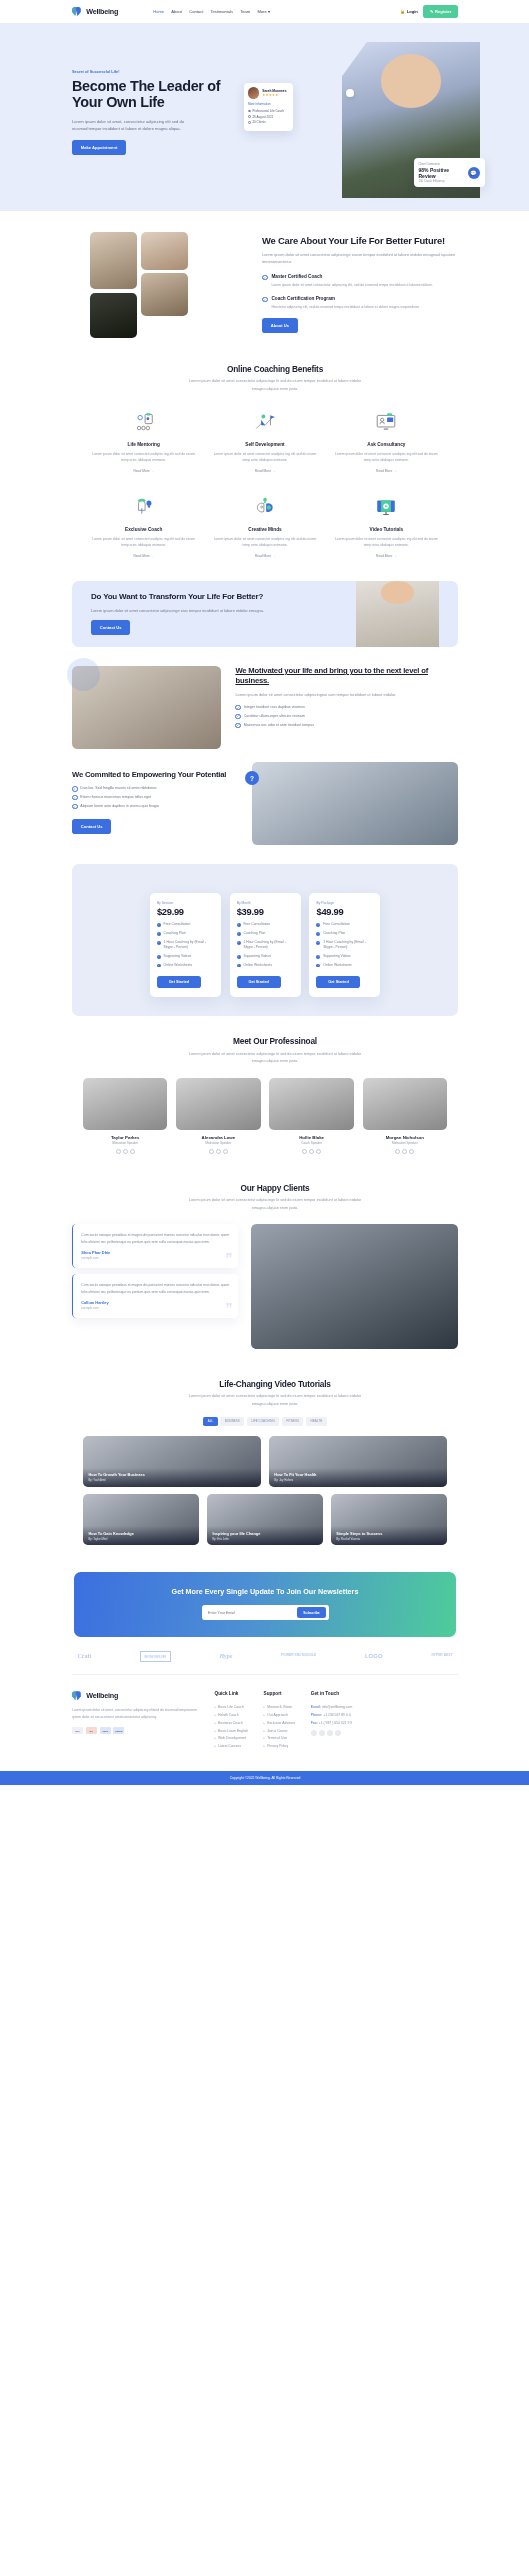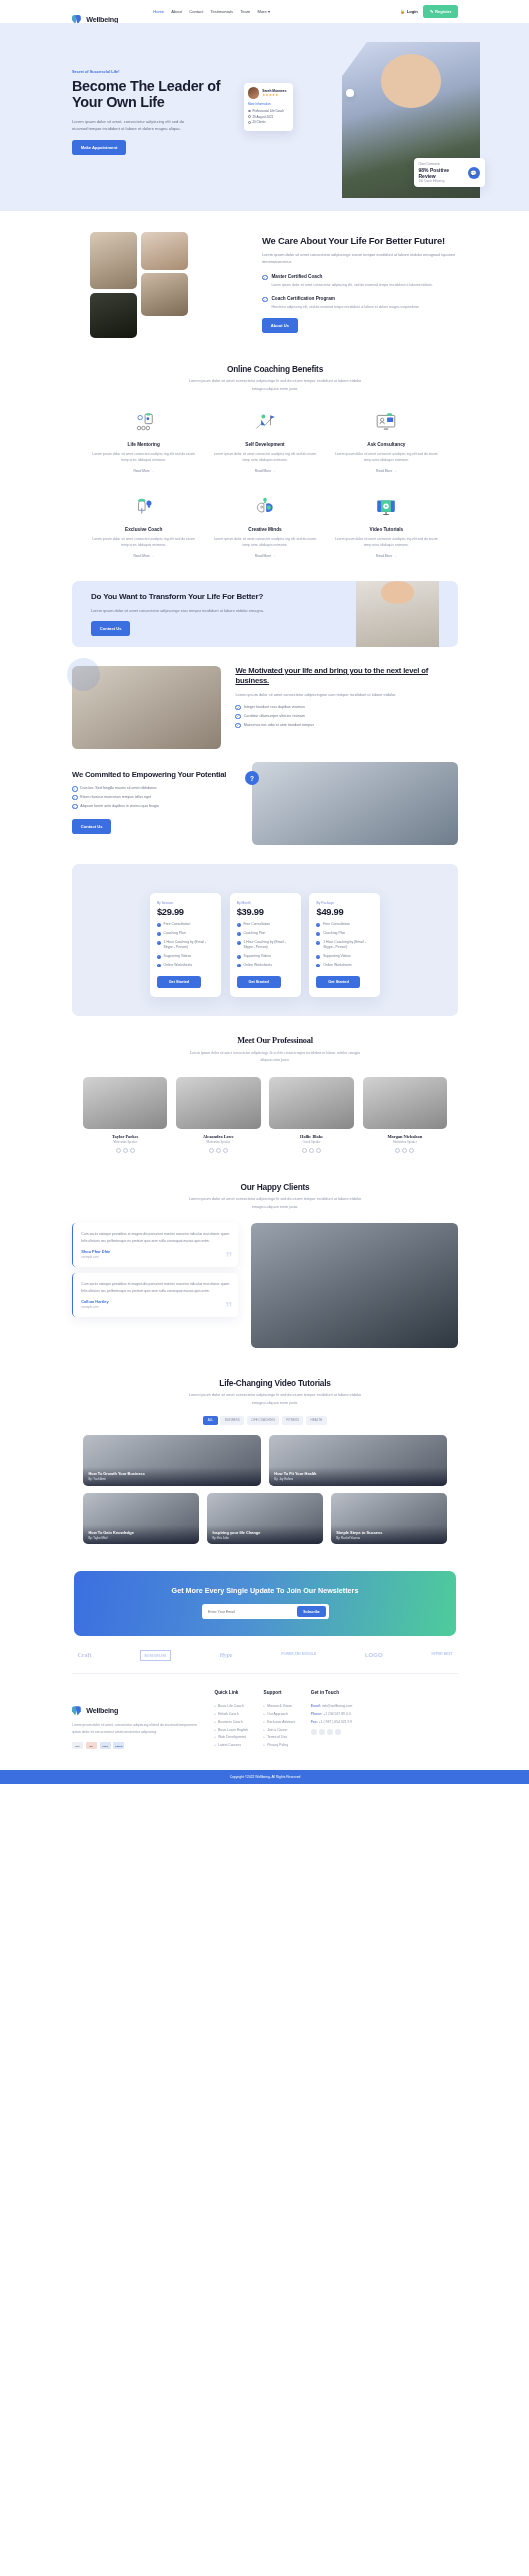--- a/index.html
+++ b/index.html
@@ -2,21 +2,21 @@
 <html style="font-size:8.8px"><head>
 <meta charset="utf-8">
 <style>
   * { margin:0; padding:0; box-sizing:border-box; }
   body {
     width:530px; font-family:"Liberation Sans", sans-serif;
     background:#ffffff; color:#2b2d42; -webkit-font-smoothing:antialiased;
   }
   
   .header { height:23px; background:#fff; display:flex; align-items:center; padding:0 72px; }
-  .logo { display:flex; gap:2.2px;margin-top:16px; }
+  .logo { display:flex; gap:2.2px; }
   .logo-mark { width:12px; height:9.4px; position:relative; }
   .logo-mark span { position:absolute; width:5.5px; height:9.4px; border-radius:2.8px 2.8px 3.3px 3.3px; }
   .logo-mark .l1 { left:0; background:#4aa3c7; clip-path:polygon(0 0,100% 0,60% 100%,0 55%); }
   .logo-mark .l2 { left:3.3px; background:#3b6fe0; clip-path:polygon(0 0,100% 0,100% 55%,40% 100%); }
   .logo-text { font-size:7.2px; font-weight:700; letter-spacing:-0.2px; color:#1b1d30; }
   .nav { display:flex; gap:7.2px; margin-left:35px; }
   .nav a { font-size:4.1px; color:#44485c; text-decoration:none; font-weight:500; }
   .nav a.active { color:#3b6fe0; }
   .hdr-right { margin-left:auto; display:flex; align-items:center; gap:5.5px; }
   .login { font-size:4.1px; color:#1b1d30; font-weight:600; display:flex; align-items:center; gap:1.1px; }
@@ -83,21 +83,21 @@
   .center { text-align:center;margin-left:20px; }
   .h2c { font-size:8.3px; font-weight:800; letter-spacing:-0.2px; color:#1b1d30; }
   .sub-c { font-size:3.8px; line-height:2; color:#9297ab; margin:4.4px auto 0; width:182px; }
   .bgrid { width:364px; margin:14.4px auto 0; display:grid; grid-template-columns:repeat(3,1fr); row-gap:19px; }
   .bcard { text-align:center; padding:0 7.7px; }
   .bicon { height:29px; display:flex; align-items:center; justify-content:center; margin-bottom:5px; }
   .bcard h3 { font-size:4.7px; font-weight:700; color:#1b1d30; }
   .bcard p { font-size:3.4px; line-height:1.95; color:#9297ab; margin-top:3.9px; }
   .rm { font-size:3.3px; color:#7f8499; margin-top:5px; display:inline-block; }
   
-  .cta { width:386px; margin:5.5px auto 0; background:#e3eafb; border-radius:6.6px; display:flex; align-items:center; padding:11px 19px; position:relative; overflow:hidden; min-height:66px; }
+  .cta { width:386px; margin:5.5px auto 0; background:#e3eafb; border-radius:6.6px; display:flex; padding:11px 19px; position:relative; overflow:hidden; min-height:66px; }
   .cta-l { width:182px; z-index:2; }
   .cta h2 { font-size:8px; line-height:1.3; font-weight:800; color:#1b1d30; letter-spacing:-0.2px; }
   .cta p { font-size:3.9px; line-height:1.9; color:#757a90; margin:4.4px 0 6px; }
   .cta-img { position:absolute; right:19px; bottom:0; width:83px; height:75px; background:linear-gradient(170deg,#e8e4df,#b9b2a6); border-radius:3.3px 3.3px 0 0; }
   .cta-img::after{ content:""; position:absolute; left:30%; top:12%; width:40%; height:30%; border-radius:50%; background:#e9c2a2; }
   
   .motivate { padding:19px 0 0; }
   .mv { width:386px; margin:0 auto; display:flex; gap:14.4px; align-items:flex-start; }
   .mv-img { width:149px; height:83px; border-radius:5.5px; background:linear-gradient(150deg,#d7cfc4,#8d8173); position:relative; }
   .mv-img::before{ content:""; position:absolute; left:-5.5px; top:-7.7px; width:33px; height:33px; border-radius:50%; background:#3b6fe0; opacity:.14; }
@@ -113,21 +113,21 @@
   
   .pricing { width:386px; margin:19px auto 0; background:#e7ecf8; border-radius:6.6px; padding:16.6px 0 19px; position:relative; overflow:hidden; }
   .pcards { display:flex; gap:8.8px; justify-content:center; margin-top:12px; }
   .pcard { width:71px; background:#fff; border-radius:5px; padding:7.7px 7.2px 8.8px; box-shadow:0 4.4px 14.4px rgba(40,55,110,.09); }
   .p-label { font-size:3.3px; color:#7b90d6; }
   .p-price { font-size:9.4px; font-weight:800; color:#15172b; letter-spacing:-0.3px; margin:1.1px 0 5.5px; }
   .p-feat { font-size:3.4px; color:#7b8095; display:flex; gap:2.8px; align-items:flex-start; margin-bottom:3.3px; line-height:1.6; }
   .p-dot { width:3.9px; height:3.9px; border-radius:50%; background:#3b6fe0; color:#fff; font-size:2.5px; display:flex; align-items:center; justify-content:center; flex:none; margin-top:1.1px; }
   .p-btn { background:#3b6fe0; color:#fff; border:none; font-size:3.8px; font-weight:700; padding:4.4px 0; width:44px; border-radius:2.8px; margin-top:4.4px; }
   
-  .team { padding:20px 0 14.4px;font-family:Liberation Serif, serif; }
+  .team { padding:20px 0 14.4px; }
   .tgrid { width:364px; margin:12px auto 0; display:grid; grid-template-columns:repeat(4,1fr); gap:8.8px; }
   .tcard { text-align:center; }
   .tphoto { width:100%; height:52px; border-radius:5px; background:linear-gradient(160deg,#d2d2d2,#888); }
   .tname { font-size:4.4px; font-weight:700; color:#1b1d30; margin-top:5px; }
   .trole { font-size:3px; color:#9297ab; margin-top:1.7px; }
   .tsoc { display:flex; gap:2.2px; justify-content:center; margin-top:3.3px; }
   .tsoc i { width:5px; height:5px; border-radius:50%; border:0.4px solid #c3c7d6; display:block; }
   
   .testi { padding:14.4px 0 16.6px; }
   .tr { width:386px; margin:12px auto 0; display:flex; gap:13.2px; }

